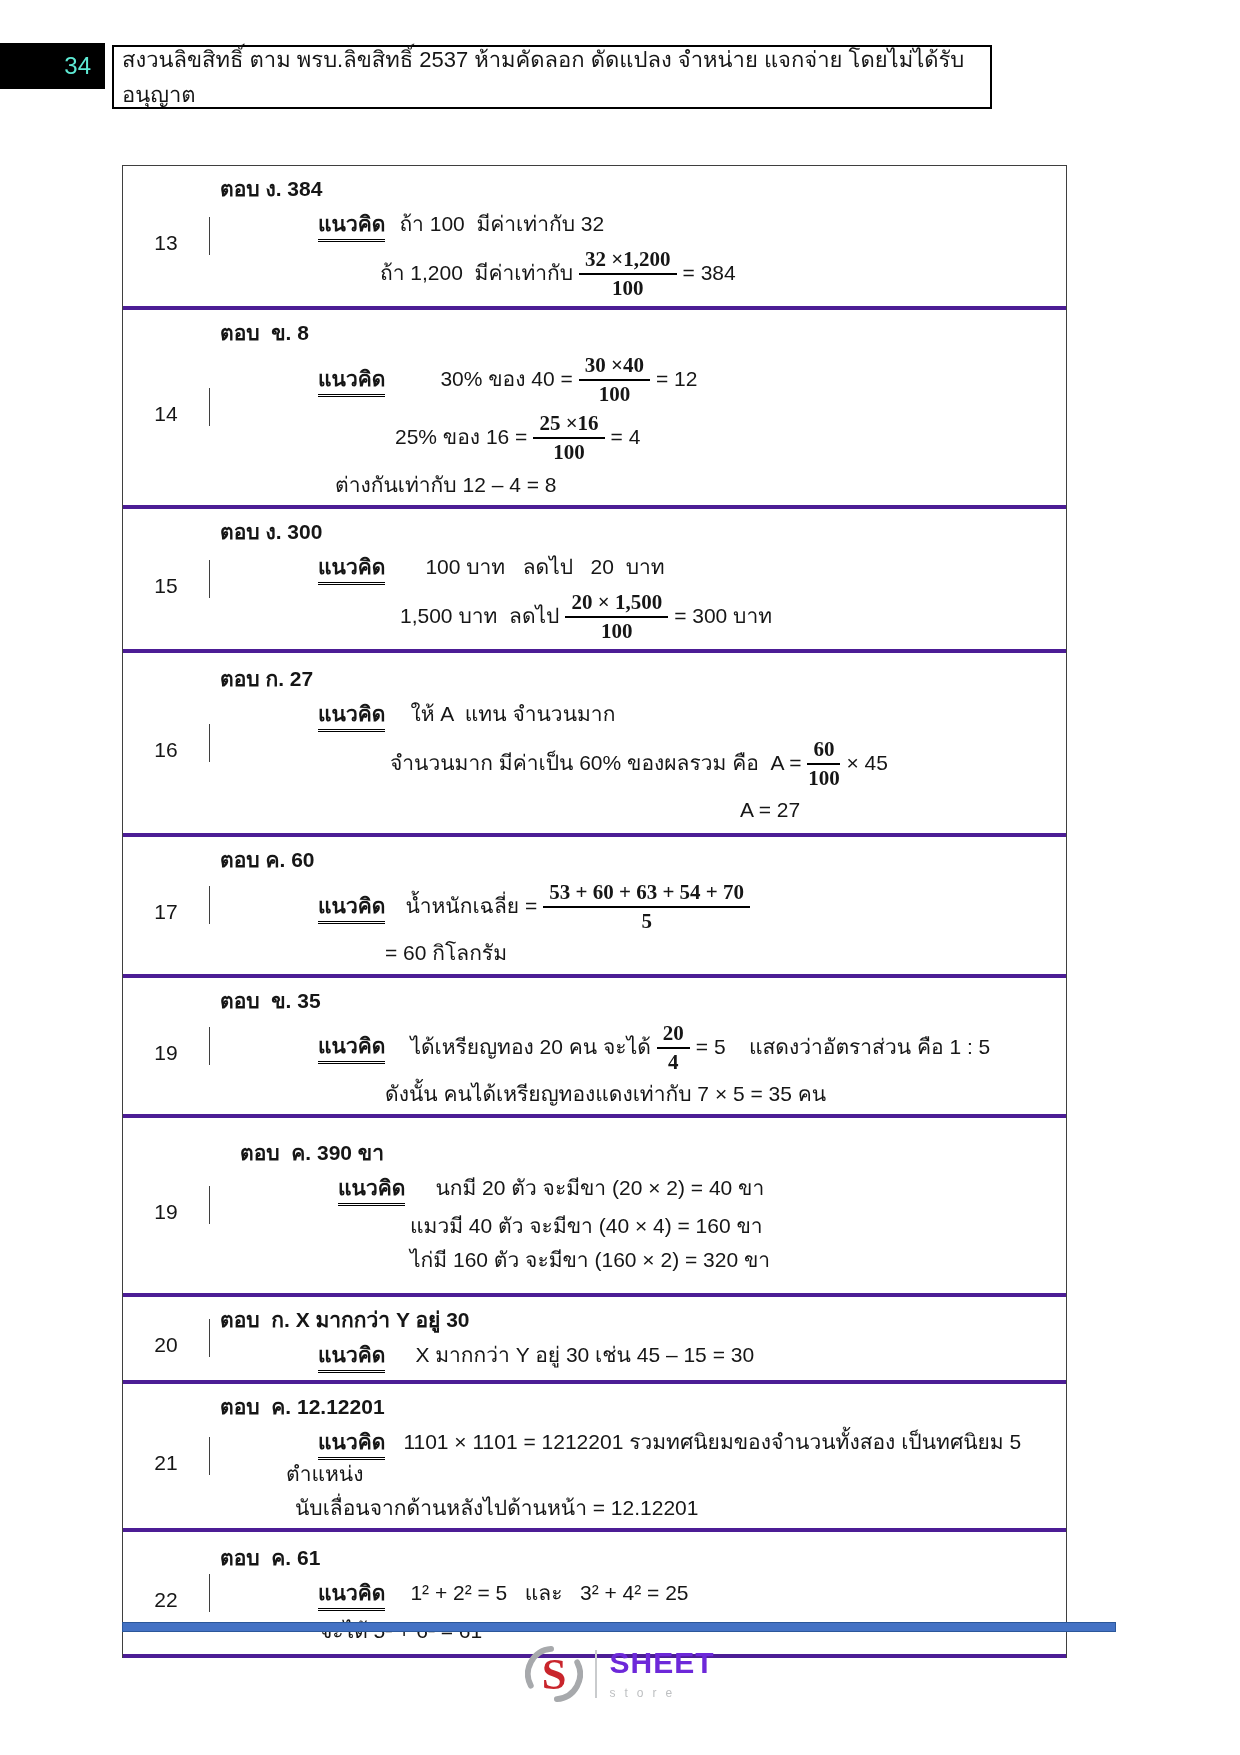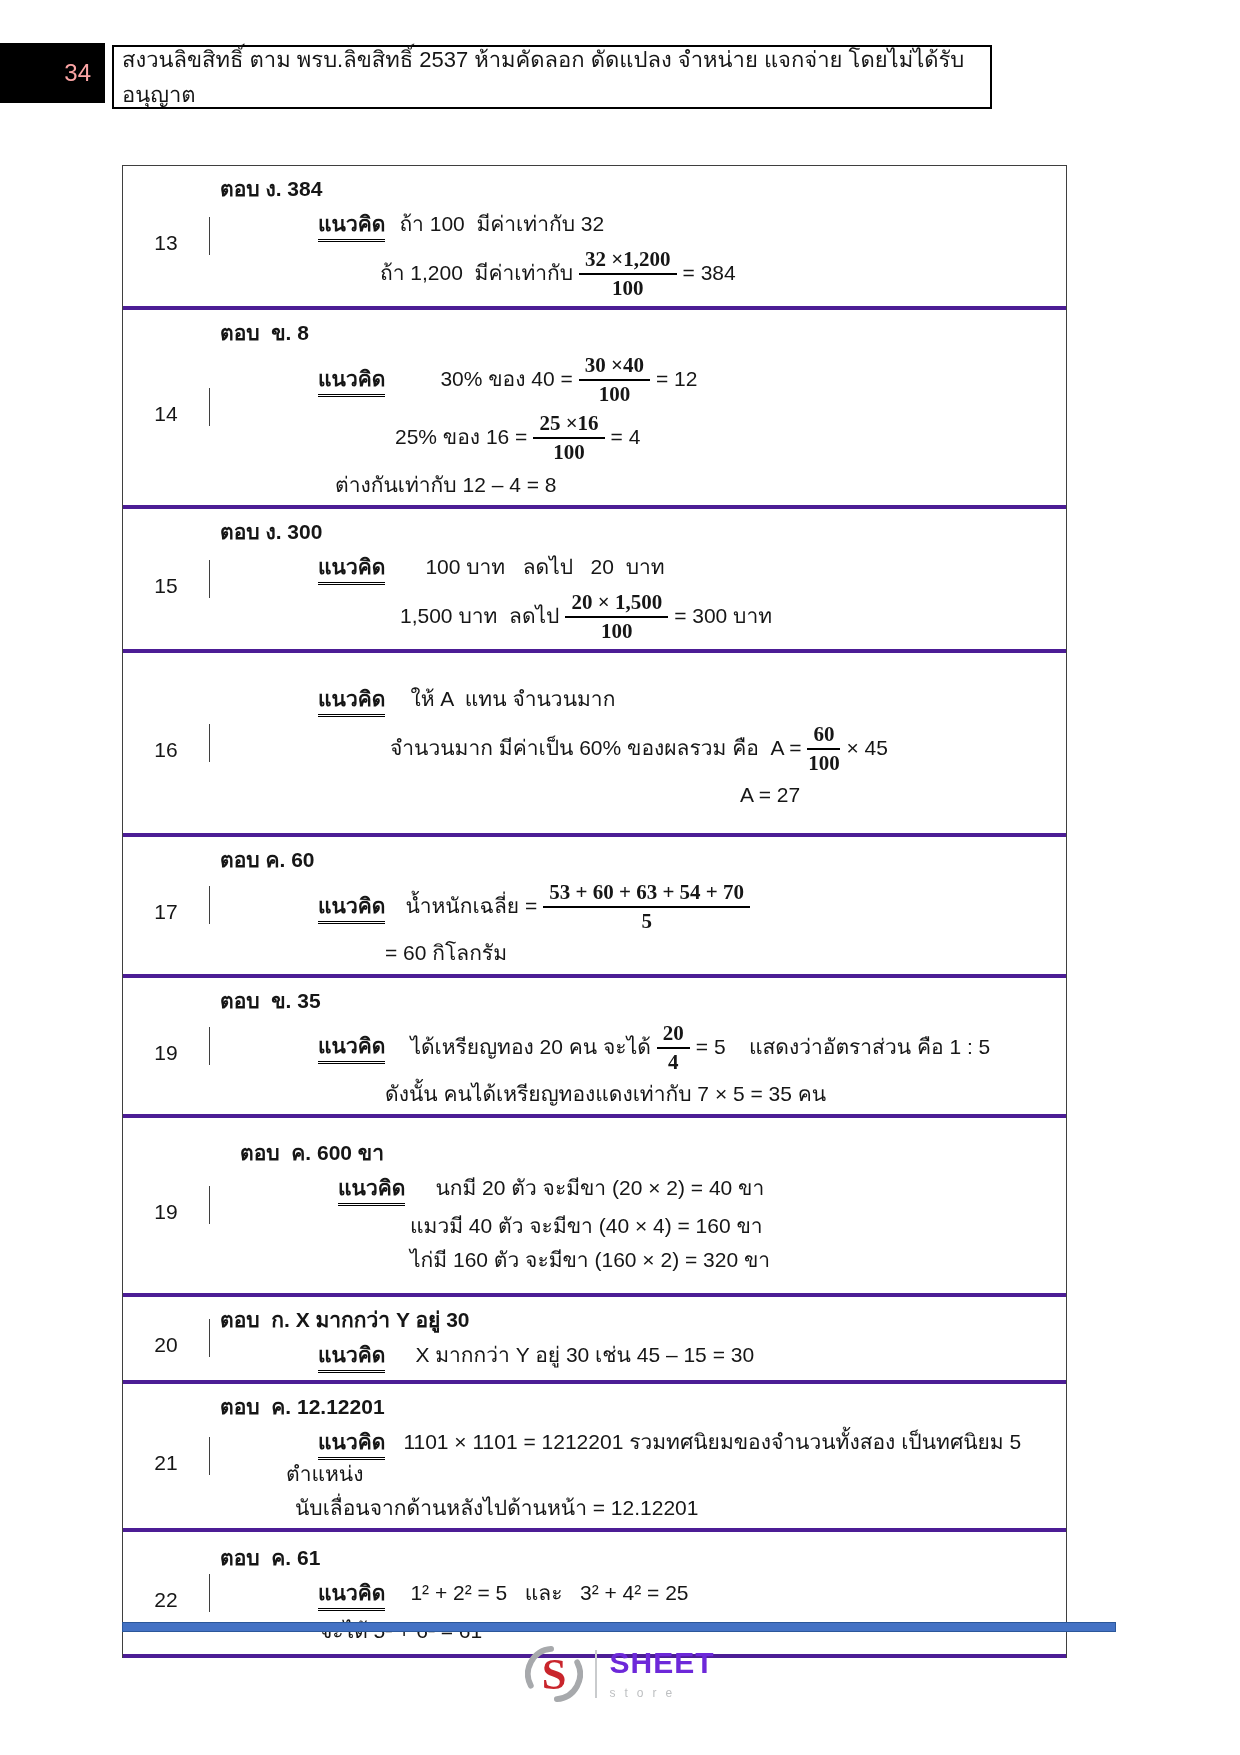--- a/index.html
+++ b/index.html
@@ -2,22 +2,22 @@
 <html><head>
 <meta charset="utf-8">
 <style>
   html,body{margin:0;padding:0;background:#ffffff;}
   .page{
     position:relative;width:1240px;height:1755px;background:#ffffff;overflow:hidden;
     font-family:"Liberation Sans","DejaVu Sans",sans-serif;color:#161616;
   }
   
   .page-num-box{
-    position:absolute;left:0;top:43px;width:105px;height:60px;background:#000;
-    color:#fca5a5;display:flex;align-items:center;justify-content:flex-end;
+    position:absolute;left:0;top:43px;width:105px;height:46px;background:#000;
+    color:#5eead4;display:flex;align-items:center;justify-content:flex-end;
     padding-right:14px;box-sizing:border-box;font-size:24px;
   }
   .copyright-box{
     position:absolute;left:112px;top:45px;width:880px;height:64px;border:2px solid #000;
     box-sizing:border-box;display:flex;align-items:center;padding-left:8px;font-size:22px;
   }
   
   .solutions-table{
     position:absolute;left:122px;top:165px;width:945px;box-sizing:border-box;
     border:1px solid #3f3f3f;border-bottom:none;
@@ -89,20 +89,21 @@
         <div class="t-num">15</div>
         <div class="t-content">
           <div class="answer">ตอบ ง. 300</div>
           <div class="line" style="padding-left: 76px;"><span class="method-label" style="margin-right: 40px;">แนวคิด</span><span class="seg-text">100 บาท   ลดไป   20  บาท</span></div>
           <div class="line" style="padding-left: 190px;"><span class="seg-text">1,500 บาท  ลดไป</span><span class="frac"><span class="num">20 × 1,500</span><span class="den">100</span></span><span class="seg-text">= 300 บาท</span></div>
         </div>
       </div>
       <div class="t-row" style="min-height: 180px;">
         <div class="t-num">16</div>
         <div class="t-content">
+          <div class="answer">ตอบ ก. 27</div>
           <div class="line" style="padding-left: 76px;"><span class="method-label" style="margin-right: 25px;">แนวคิด</span><span class="seg-text">ให้ A  แทน จำนวนมาก</span></div>
           <div class="line" style="padding-left: 180px;"><span class="seg-text">จำนวนมาก มีค่าเป็น 60% ของผลรวม คือ  A =</span><span class="frac"><span class="num">60</span><span class="den">100</span></span><span class="seg-text">× 45</span></div>
           <div class="line" style="padding-left: 530px;"><span class="seg-text">A = 27</span></div>
         </div>
       </div>
       <div class="t-row" style="min-height: 137px;">
         <div class="t-num">17</div>
         <div class="t-content">
           <div class="answer">ตอบ ค. 60</div>
           <div class="line" style="padding-left: 76px;"><span class="method-label" style="margin-right: 20px;">แนวคิด</span><span class="seg-text">น้ำหนักเฉลี่ย =</span><span class="frac"><span class="num">53 + 60 + 63 + 54 + 70</span><span class="den">5</span></span></div>
@@ -113,21 +114,21 @@
         <div class="t-num">19</div>
         <div class="t-content">
           <div class="answer">ตอบ  ข. 35</div>
           <div class="line" style="padding-left: 76px;"><span class="method-label" style="margin-right: 25px;">แนวคิด</span><span class="seg-text">ได้เหรียญทอง 20 คน จะได้</span><span class="frac"><span class="num">20</span><span class="den">4</span></span><span class="seg-text">= 5    แสดงว่าอัตราส่วน คือ 1 : 5</span></div>
           <div class="line" style="padding-left: 175px;"><span class="seg-text">ดังนั้น คนได้เหรียญทองแดงเท่ากับ 7 × 5 = 35 คน</span></div>
         </div>
       </div>
       <div class="t-row" style="min-height: 175px; gap: 20px;">
         <div class="t-num">19</div>
         <div class="t-content">
-          <div class="answer">ตอบ  ค. 600 ขา</div>
+          <div class="answer">ตอบ  ค. 390 ขา</div>
           <div class="line" style="padding-left: 76px;"><span class="method-label" style="margin-right: 30px;">แนวคิด</span><span class="seg-text">นกมี 20 ตัว จะมีขา (20 × 2) = 40 ขา</span></div>
           <div class="line" style="padding-left: 180px;"><span class="seg-text">แมวมี 40 ตัว จะมีขา (40 × 4) = 160 ขา</span></div>
           <div class="line" style="padding-left: 180px;"><span class="seg-text">ไก่มี 160 ตัว จะมีขา (160 × 2) = 320 ขา</span></div>
         </div>
       </div>
       <div class="t-row" style="min-height: 83px;">
         <div class="t-num">20</div>
         <div class="t-content">
           <div class="answer">ตอบ  ก. X มากกว่า Y อยู่ 30</div>
           <div class="line" style="padding-left: 76px;"><span class="method-label" style="margin-right: 30px;">แนวคิด</span><span class="seg-text">X มากกว่า Y อยู่ 30 เช่น 45 – 15 = 30</span></div>

